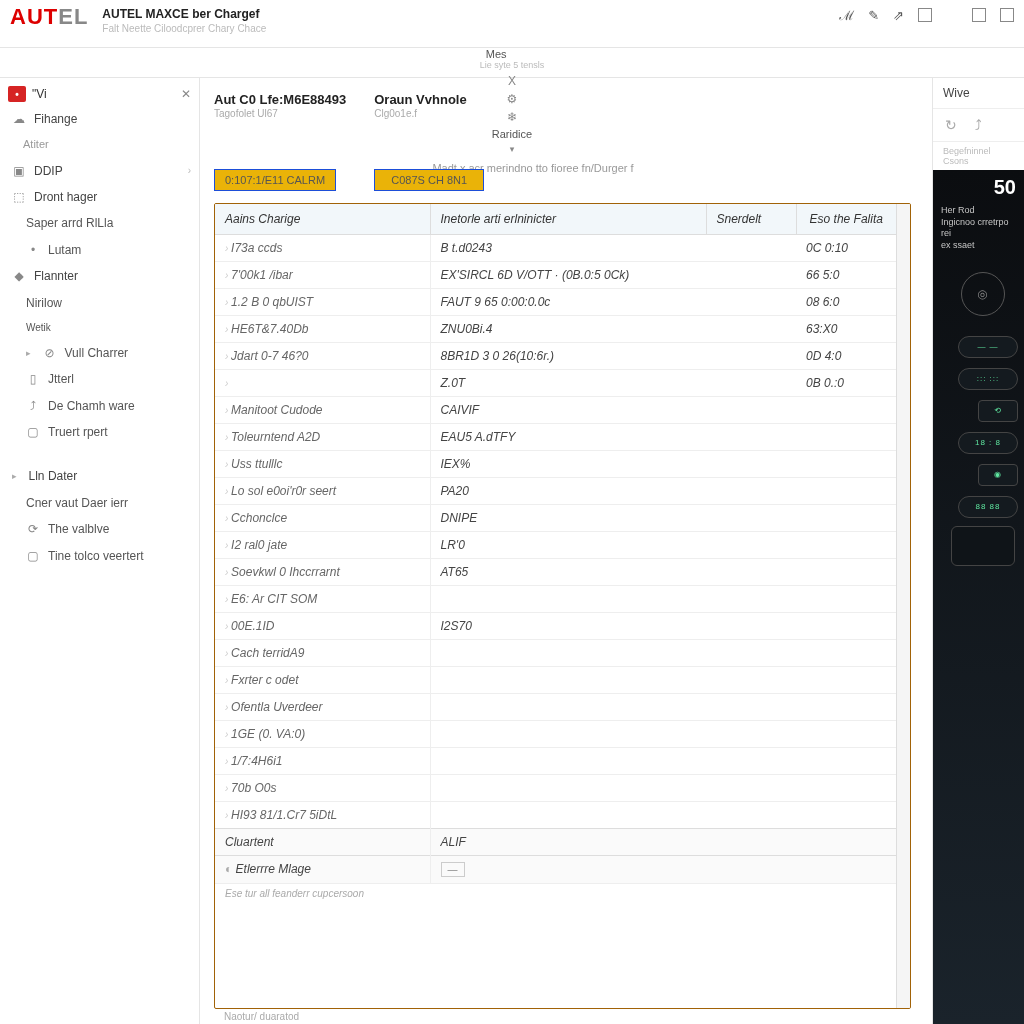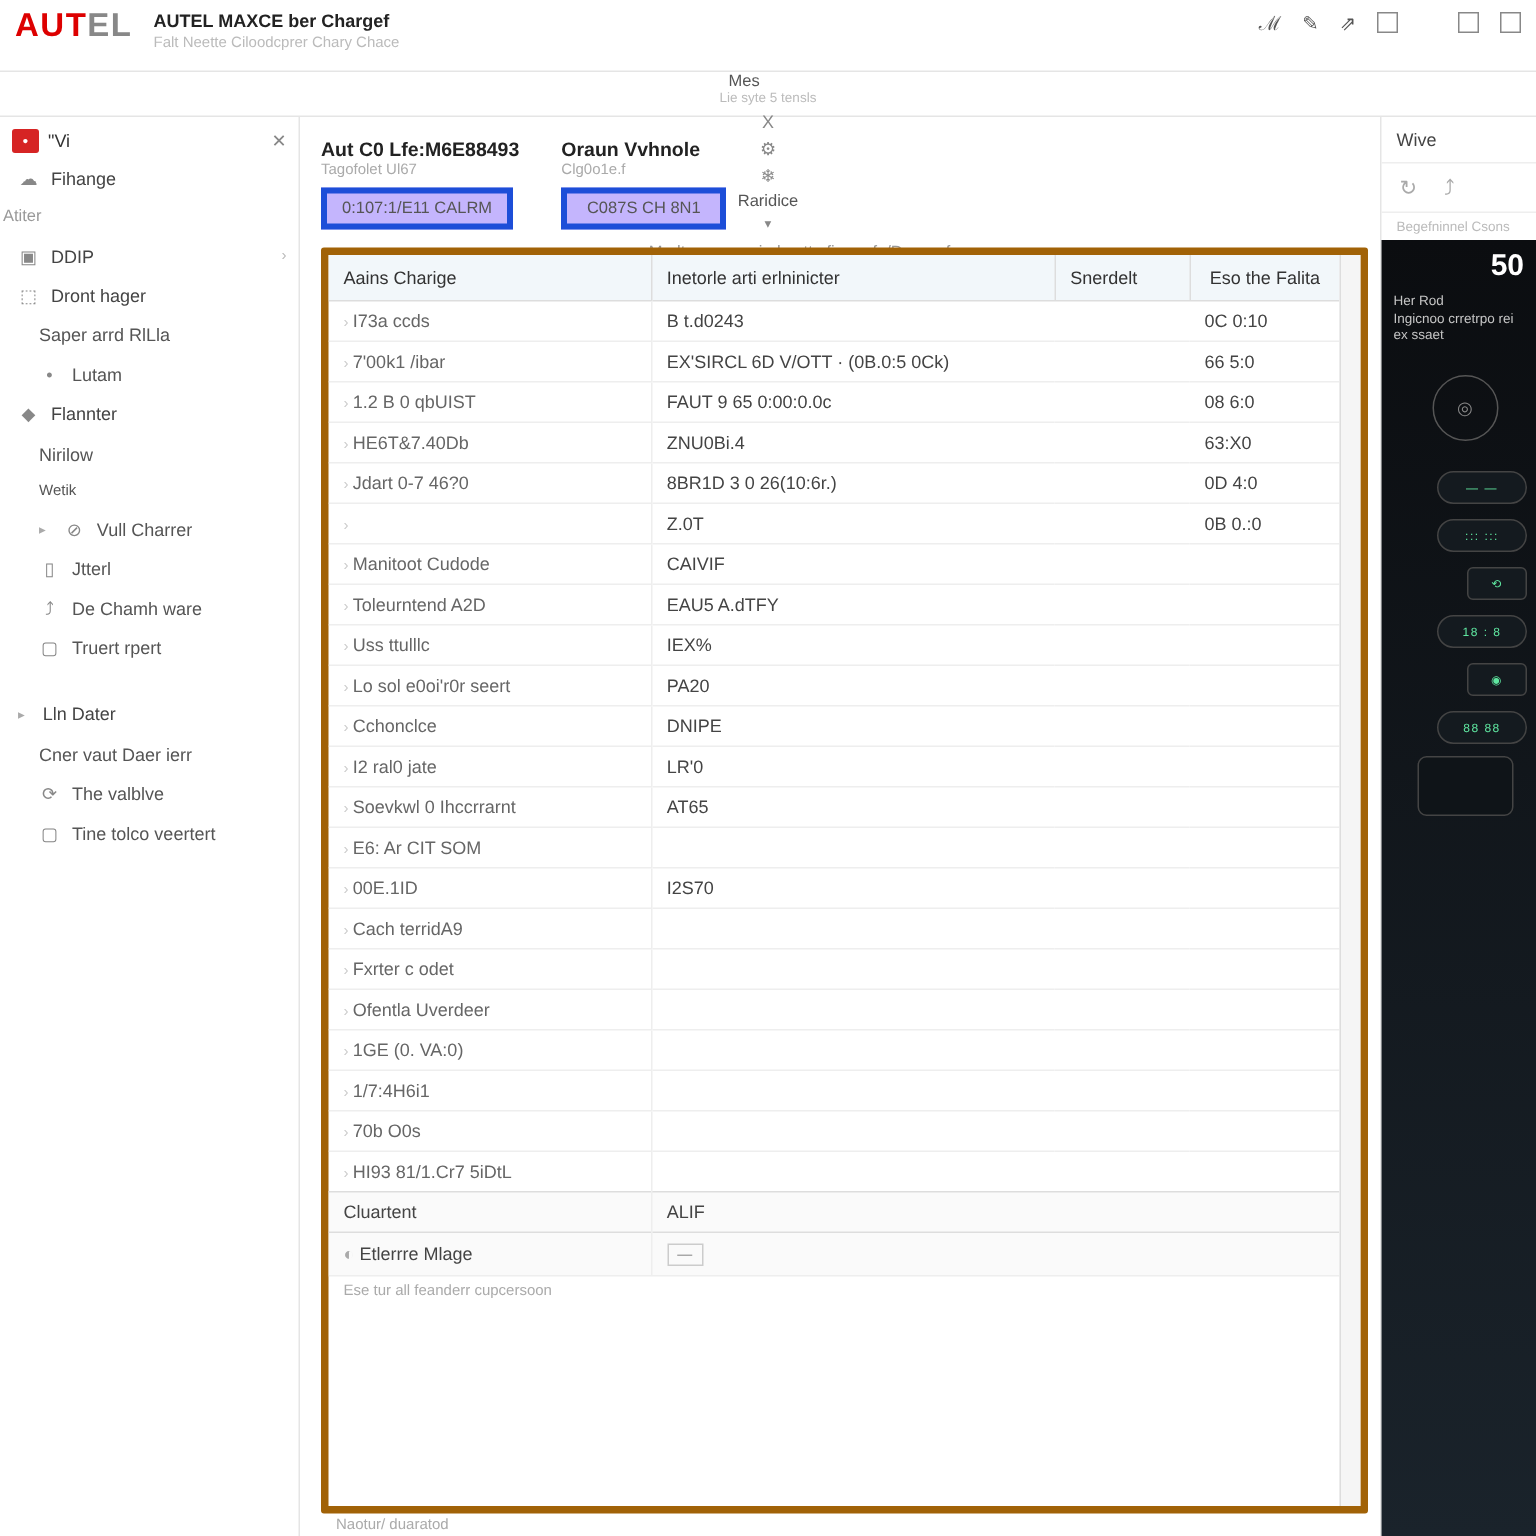--- a/index.html
+++ b/index.html
@@ -32,54 +32,54 @@
   .sb-head { display: flex; align-items: center; padding: 4px 8px; gap: 6px;}
   .sb-head-icon { width: 18px; height: 16px; background: #d62424; border-radius: 2px; display:flex; align-items:center; justify-content:center; color:#fff; font-size:10px; font-weight:bold;}
   .sb-head-text { flex:1; font-size: 12px; color:#333;}
   .sb-close { color:#888; font-size:12px; cursor:pointer;}
   .sb-item { display:flex; align-items:center; gap:8px; padding: 6px 8px 6px 22px; font-size: 12px; color:#444; cursor:pointer; line-height:1.2;}
   .sb-item.top { padding-left: 12px;}
   .sb-item .arrow { margin-left:auto; color:#bbb; font-size:10px;}
   .sb-item .ic { width: 14px; text-align:center; color:#888; font-size:12px;}
   .sb-item.blue { color:#2a7cd8;}
   .sb-item.sub { padding-left: 26px; font-size:12px; color:#555;}
-  .sb-item.muted { color:#999; font-size:11px; padding-left:2px;}
+  .sb-item.muted { color:#999; font-size:11px; padding-left:23px;}
   .sb-caret { color:#aaa; font-size:9px; margin-right:4px;}
   
   
   .content { flex:1; display:flex; }
   .center { flex:1; padding: 14px 0 0 14px; display:flex; flex-direction:column; overflow:hidden;}
   
   .cards { display:flex; gap: 28px; margin-bottom: 12px;}
   .card { }
   .card-title { font-size: 13px; font-weight: 600; color:#222; line-height:1.2;}
   .card-sub { font-size: 10px; color:#aaa; margin-bottom: 6px;}
-  .card-btn { border:4px solid #1d4ed8; background:#c4b5fd; padding: 4px 10px; font-size:11px; color:#555; cursor:pointer; min-width: 110px; text-align:center;}
-  
-  
-  .table-wrap { flex:1; border:5px solid #a16207; border-radius: 2px; overflow:hidden; display:flex; flex-direction:column; margin-right: 8px;}
+  .card-btn { border:1px solid #1d4ed8; background:#eab308; padding: 4px 10px; font-size:11px; color:#555; cursor:pointer; min-width: 110px; text-align:center;margin-top:44px;}
+  
+  
+  .table-wrap { flex:1; border:1px solid #a16207; border-radius: 2px; overflow:hidden; display:flex; flex-direction:column; margin-right: 21px; font-style: italic;}
   table { width:100%; border-collapse: collapse; font-size: 12px; }
   thead th { background: #f2f7fa; text-align:left; padding: 8px 10px; font-weight: 500; color:#333; border-bottom:1px solid #ddd; font-size:12px;}
   thead th + th { border-left: 1px solid #ddd;}
   tbody td { padding: 6px 10px; border-top: 1px solid #eee; color:#444; font-size:12px;}
   tbody td:first-child { border-right: 1px solid #eee;}
   tbody td.c1 { color:#666;}
   tbody td.c1::before { content:"›  "; color:#ccc; font-size:10px;}
   .val-col { width: 90px; text-align: left;}
   .scroll-gutter { width: 14px; background:#f5f5f5; border-left:1px solid #ddd;}
   .table-body { display:flex; flex:1;}
   .table-inner { flex:1; overflow:hidden;}
   
   .footer-row td { background:#fafafa; border-top:1px solid #ddd;}
   .footer-box { border:1px solid #ccc; padding:1px 6px; font-size:10px; color:#888; display:inline-block;}
   .footer-note { font-size:10px; color:#aaa; padding: 4px 10px; border-top:1px solid #eee;}
   .footer-bar { font-size:10px; color:#aaa; padding: 2px 10px;}
   
   
-  .rightp { width: 104px; border-left:1px solid #e5e5e5; display:flex; flex-direction:column; background:#fff;}
+  .rightp { width: 92px; border-left:1px solid #e5e5e5; display:flex; flex-direction:column; background:#fff;}
   .rp-head { padding:8px 10px; font-size:12px; color:#444; border-bottom:1px solid #eee;}
   .rp-icons { display:flex; gap:18px; padding:8px 12px; color:#aaa; font-size:14px; border-bottom:1px solid #eee;}
   .rp-sub { font-size:9px; color:#bbb; padding: 4px 10px;}
   .rp-dark { flex:1; background: linear-gradient(180deg, #0b0d10 0%, #1a232b 100%); position:relative; color:#fff; padding:6px 0 0 8px; overflow:hidden;}
   .rp-big { font-size: 20px; font-weight:700; text-align:right; padding-right:8px; margin-bottom:6px;}
   .rp-line { font-size:9px; color:#c5c5c5; line-height:1.3; padding-right:6px;}
   .rp-circle { width:44px; height:44px; border:1px solid #555; border-radius:50%; margin: 20px auto; display:flex; align-items:center; justify-content:center; color:#888;}
   .rp-btns { display:flex; flex-direction:column; gap:10px; align-items:flex-end; padding:0 6px;}
   .rp-btn { width: 60px; height: 22px; border:1px solid #444; border-radius:11px; background:#141a1f; display:flex; align-items:center; justify-content:center;}
   .rp-btn.small { width:40px; height:22px; border-radius:4px;}

